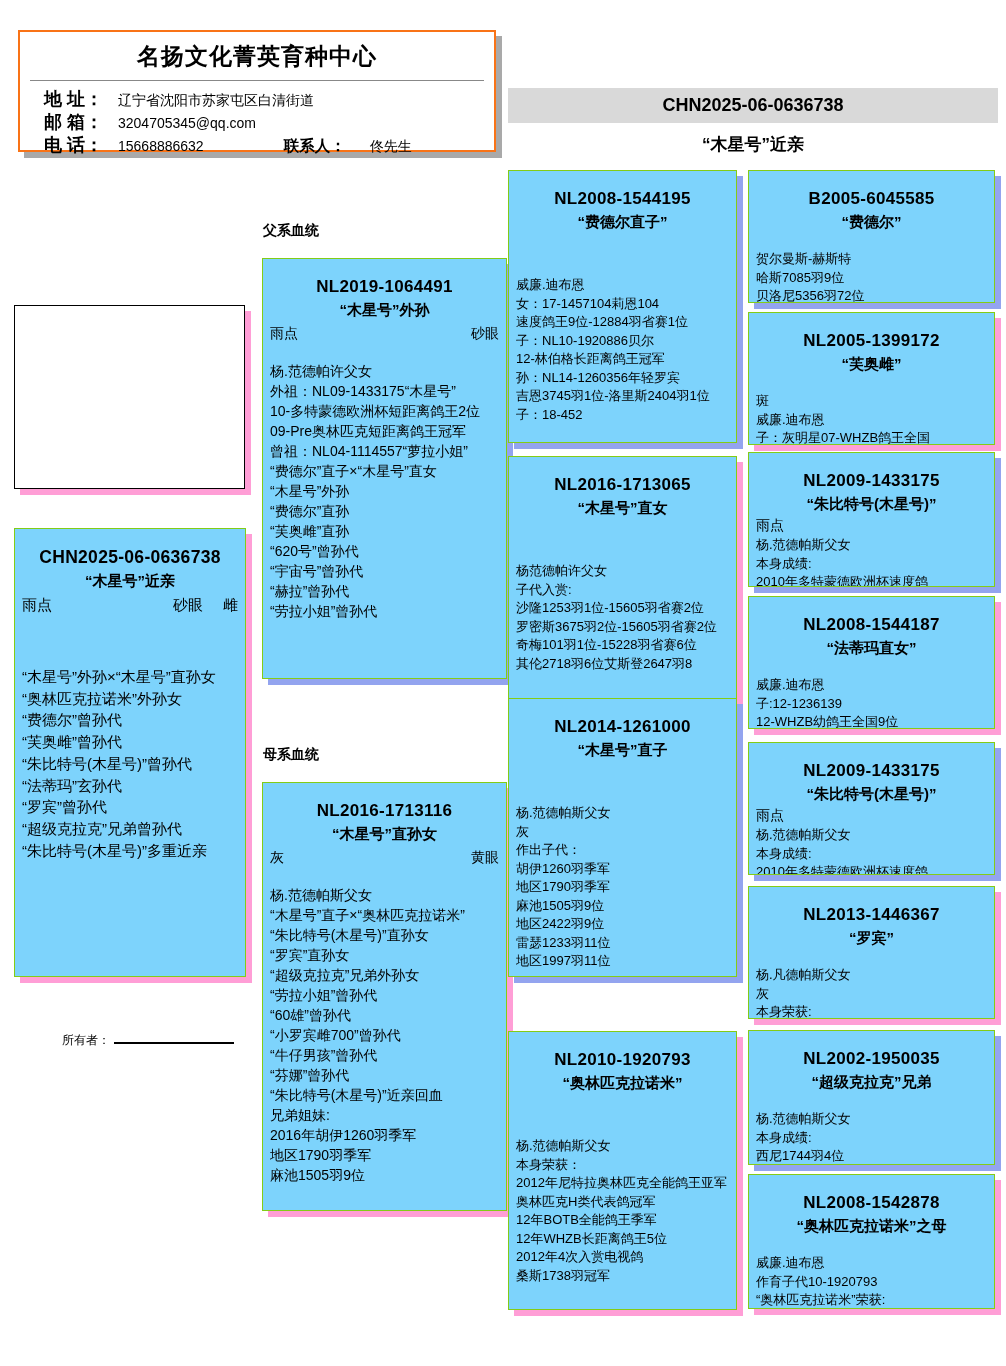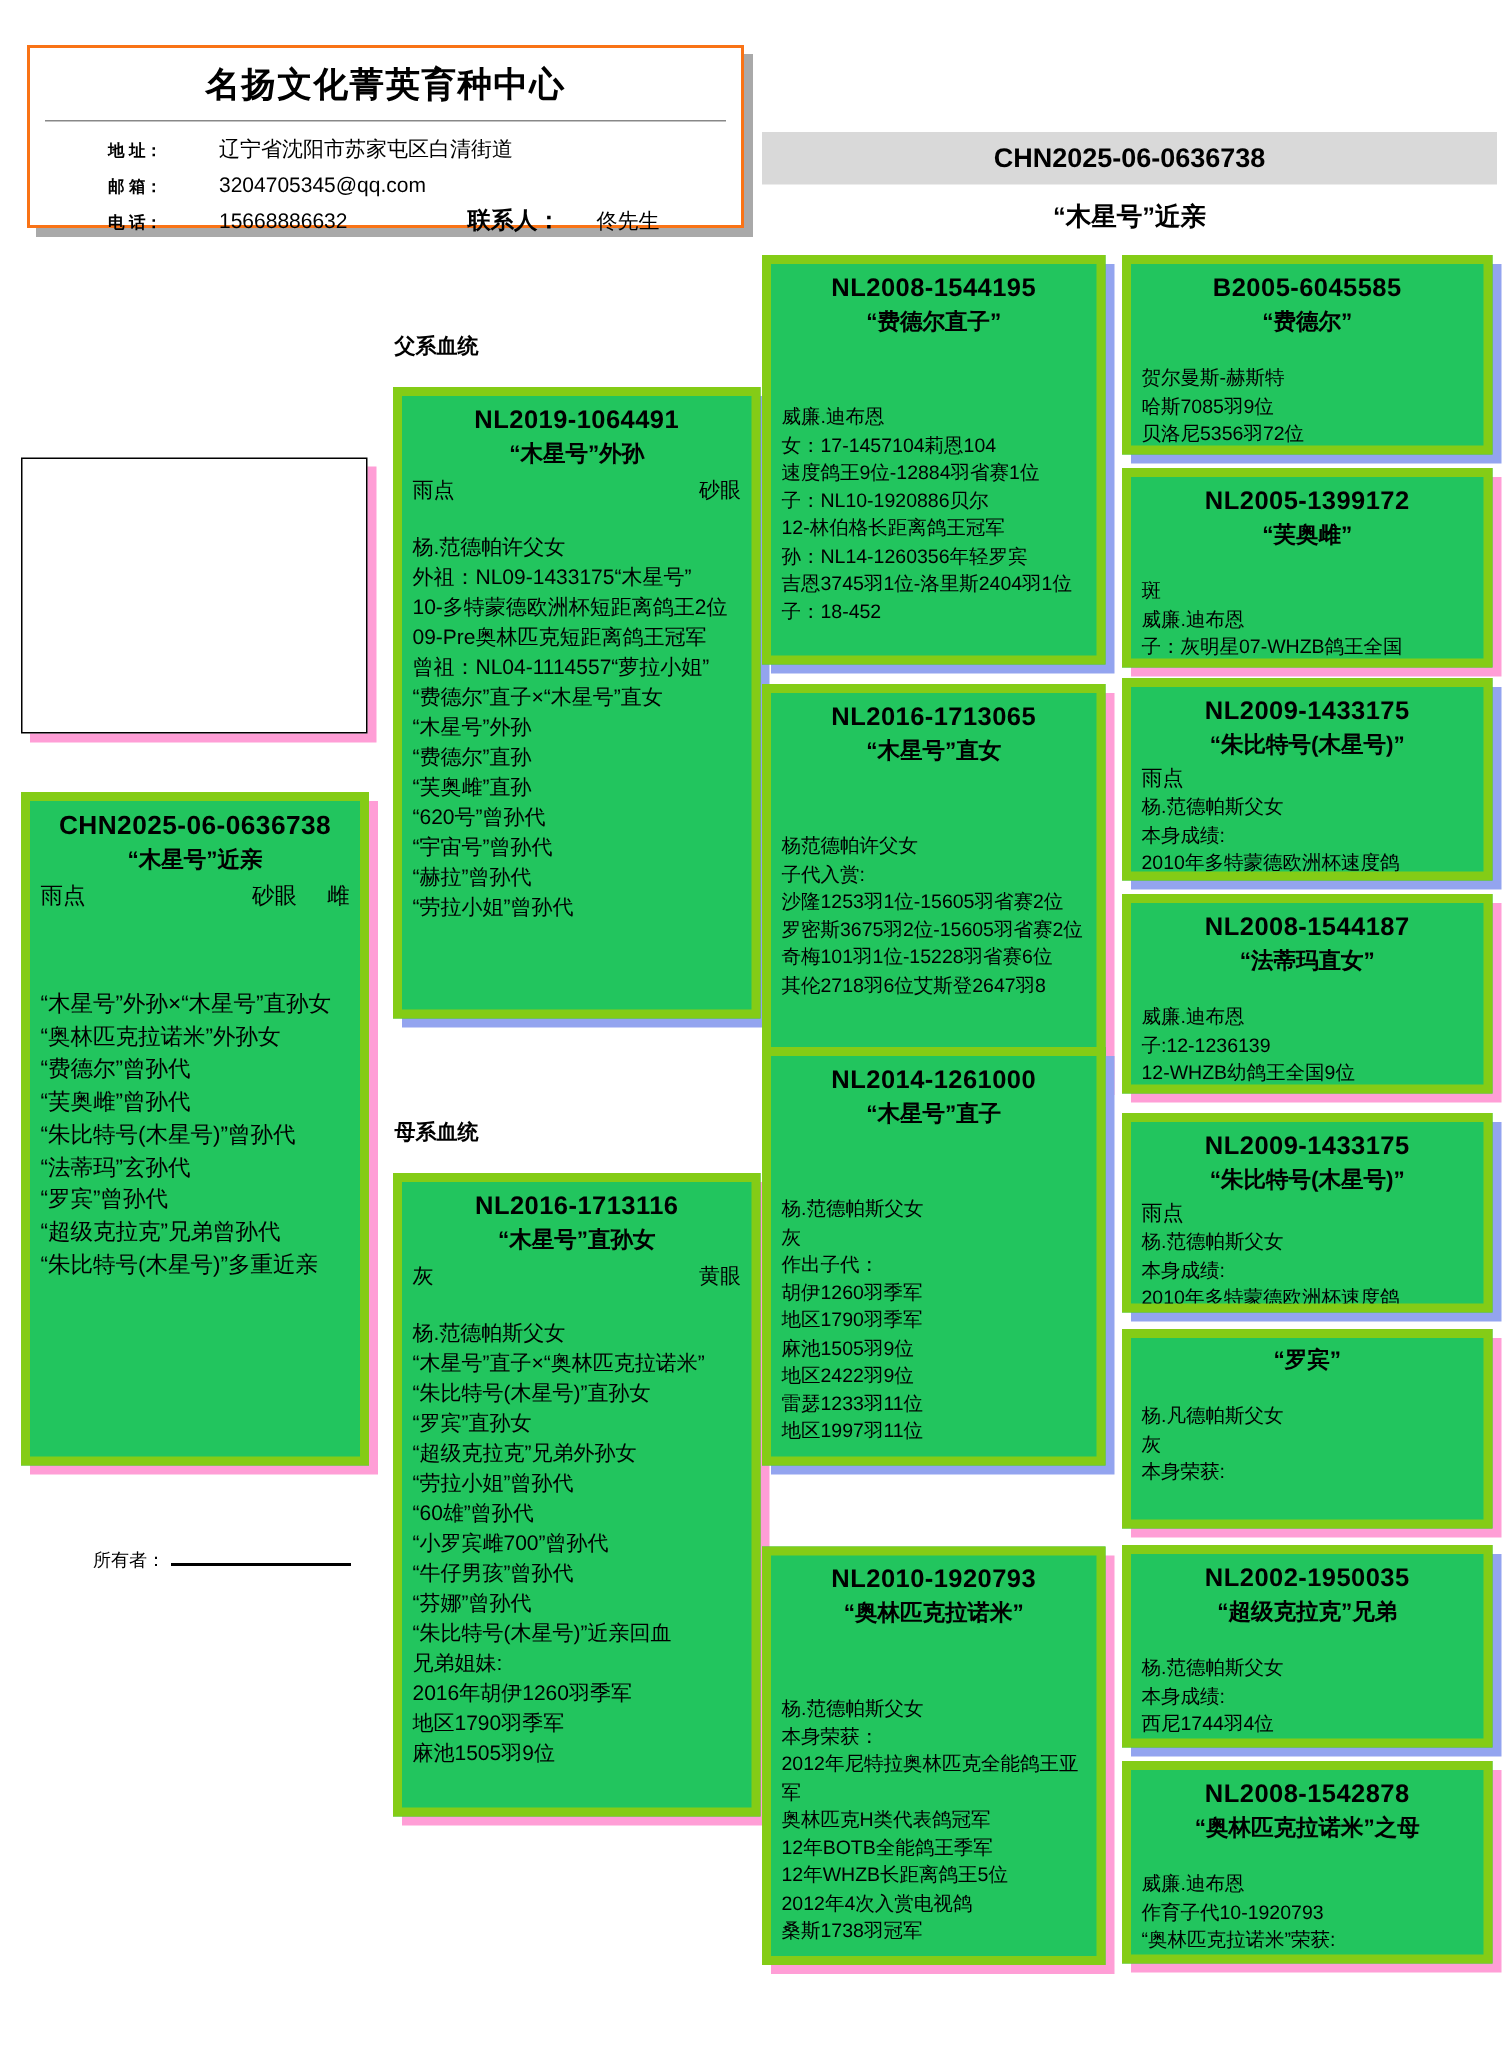--- a/index.html
+++ b/index.html
@@ -10,42 +10,42 @@
   }
   
   .header-box {
     position:absolute; left:18px; top:30px; width:478px; height:122px;
     background:#fff; border:2px solid #f97316; box-shadow:6px 6px 0 #a9a9a9;
     box-sizing:border-box;
   }
   .header-title { text-align:center; font-size:23px; font-weight:bold; padding-top:9px; letter-spacing:1px; }
   .header-divider { border-top:1px solid #888; margin:8px 10px 7px 10px; }
   .header-row { display:flex; align-items:baseline; padding-left:24px; font-size:14px; line-height:22px; }
-  .header-label { font-weight:bold; font-size:11px; width:74px; flex:none;margin-left:28px; }
+  .header-label { font-weight:bold; font-size:18px; width:74px; flex:none; }
   .contact-label { font-weight:bold; font-size:15.5px; margin-left:80px; }
   .contact-value { margin-left:24px; }
   
   .banner {
     position:absolute; left:508px; top:88px; width:490px; height:35px;
     background:#d9d9d9; text-align:center; font-weight:bold; font-size:18px; line-height:35px;
   }
   .banner-sub {
     position:absolute; left:508px; top:133px; width:490px;
     text-align:center; font-weight:bold; font-size:17px;
   }
   
   .shadow-pink { box-shadow:6px 6px 0 #ff9ed6; }
   .shadow-blue { box-shadow:6px 6px 0 #93a4ef; }
   .photo-box {
     position:absolute; left:14px; top:305px; width:231px; height:184px;
     background:#fff; border:1px solid #000; box-sizing:border-box;
   }
   .ped-box {
-    position:absolute; background:#22c55e; border:6px solid #84cc16;
-    padding:4px 7px; box-sizing:border-box; overflow:hidden;
+    position:absolute; background:#7dd3fc; border:1px solid #84cc16;
+    padding:16px 7px; box-sizing:border-box; overflow:hidden;
     font-size:13px; line-height:1.42;
   }
   .box-title { text-align:center; font-weight:bold; font-size:17px; letter-spacing:.3px; }
   .box-name  { text-align:center; font-weight:bold; font-size:15px; }
   .color-row { display:flex; justify-content:space-between; font-size:14px; margin-top:2px; }
   .color-right span + span { margin-left:20px; }
   .box-body { margin-top:20px; }
   .body-gap-xl .box-body { margin-top:50px; }
   .body-gap-lg .box-body { margin-top:44px; }
   .body-gap-md .box-body { margin-top:18px; }
@@ -265,20 +265,21 @@
       <div class="color-row">
         <span class="color-left">雨点</span>
       </div>
       <div class="box-body">
         <div class="body-line">杨.范德帕斯父女</div>
         <div class="body-line">本身成绩:</div>
         <div class="body-line">2010年多特蒙德欧洲杯速度鸽</div>
       </div>
     </div>
   <div class="ped-box shadow-pink body-gap-md" style="left:748px; top:886px; width:247px; height:133px;">
+      <div class="box-title">NL2013-1446367</div>
       <div class="box-name">“罗宾”</div>
       <div class="box-body">
         <div class="body-line">杨.凡德帕斯父女</div>
         <div class="body-line">灰</div>
         <div class="body-line">本身荣获:</div>
       </div>
     </div>
   <div class="ped-box shadow-blue body-gap-md" style="left:748px; top:1030px; width:247px; height:135px;">
       <div class="box-title">NL2002-1950035</div>
       <div class="box-name">“超级克拉克”兄弟</div>

